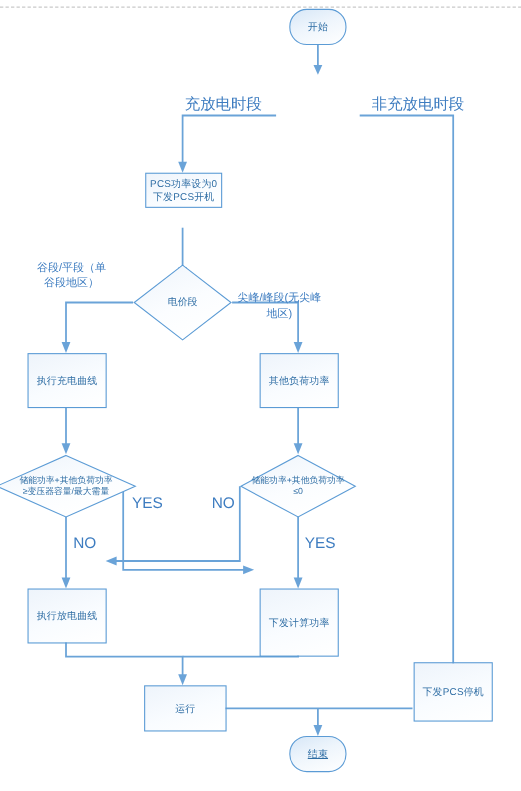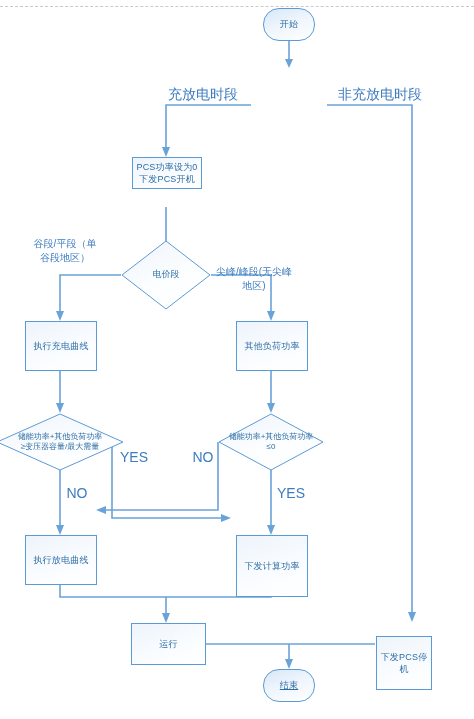--- a/index.html
+++ b/index.html
@@ -251,21 +251,21 @@
   </div>
 
   <div class="node process" style="left:236px; top:535px; width:72px; height:62px;text-align:right;">
     <span class="node-label">下发计算功率</span>
   </div>
 
   <div class="node process" style="left:131px; top:623px; width:75px; height:42px;">
     <span class="node-label">运行</span>
   </div>
 
-  <div class="node process" style="left:376px; top:636px; width:56px; height:54px;">
+  <div class="node process" style="left:376px; top:602px; width:72px; height:54px;">
     <span class="node-label">下发PCS停机</span>
   </div>
 
   <div class="node terminator" style="left:263px; top:669px; width:52px; height:33px;text-decoration:underline;">
     <span class="node-label">结束</span>
   </div>
 
 </div>
 
 </body></html>

